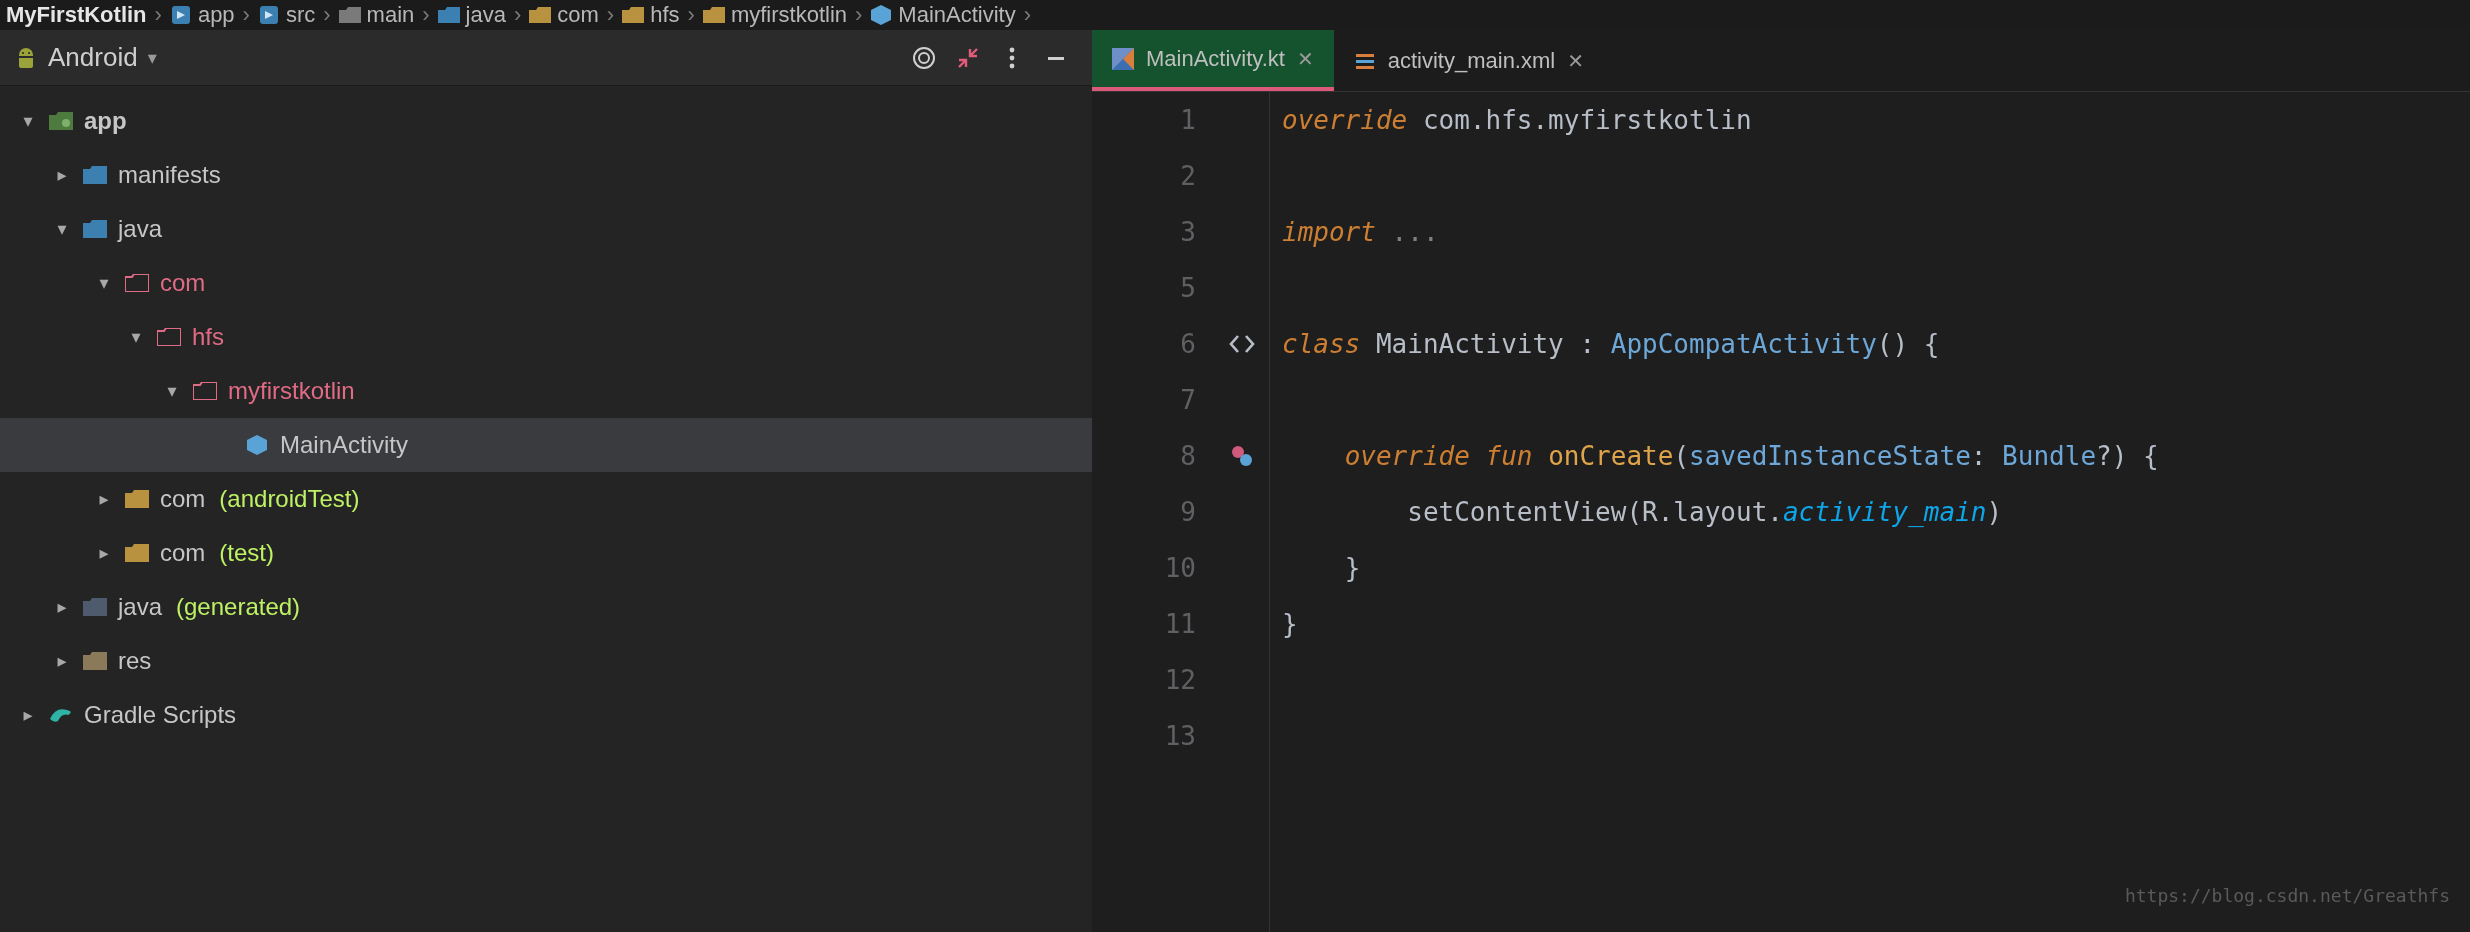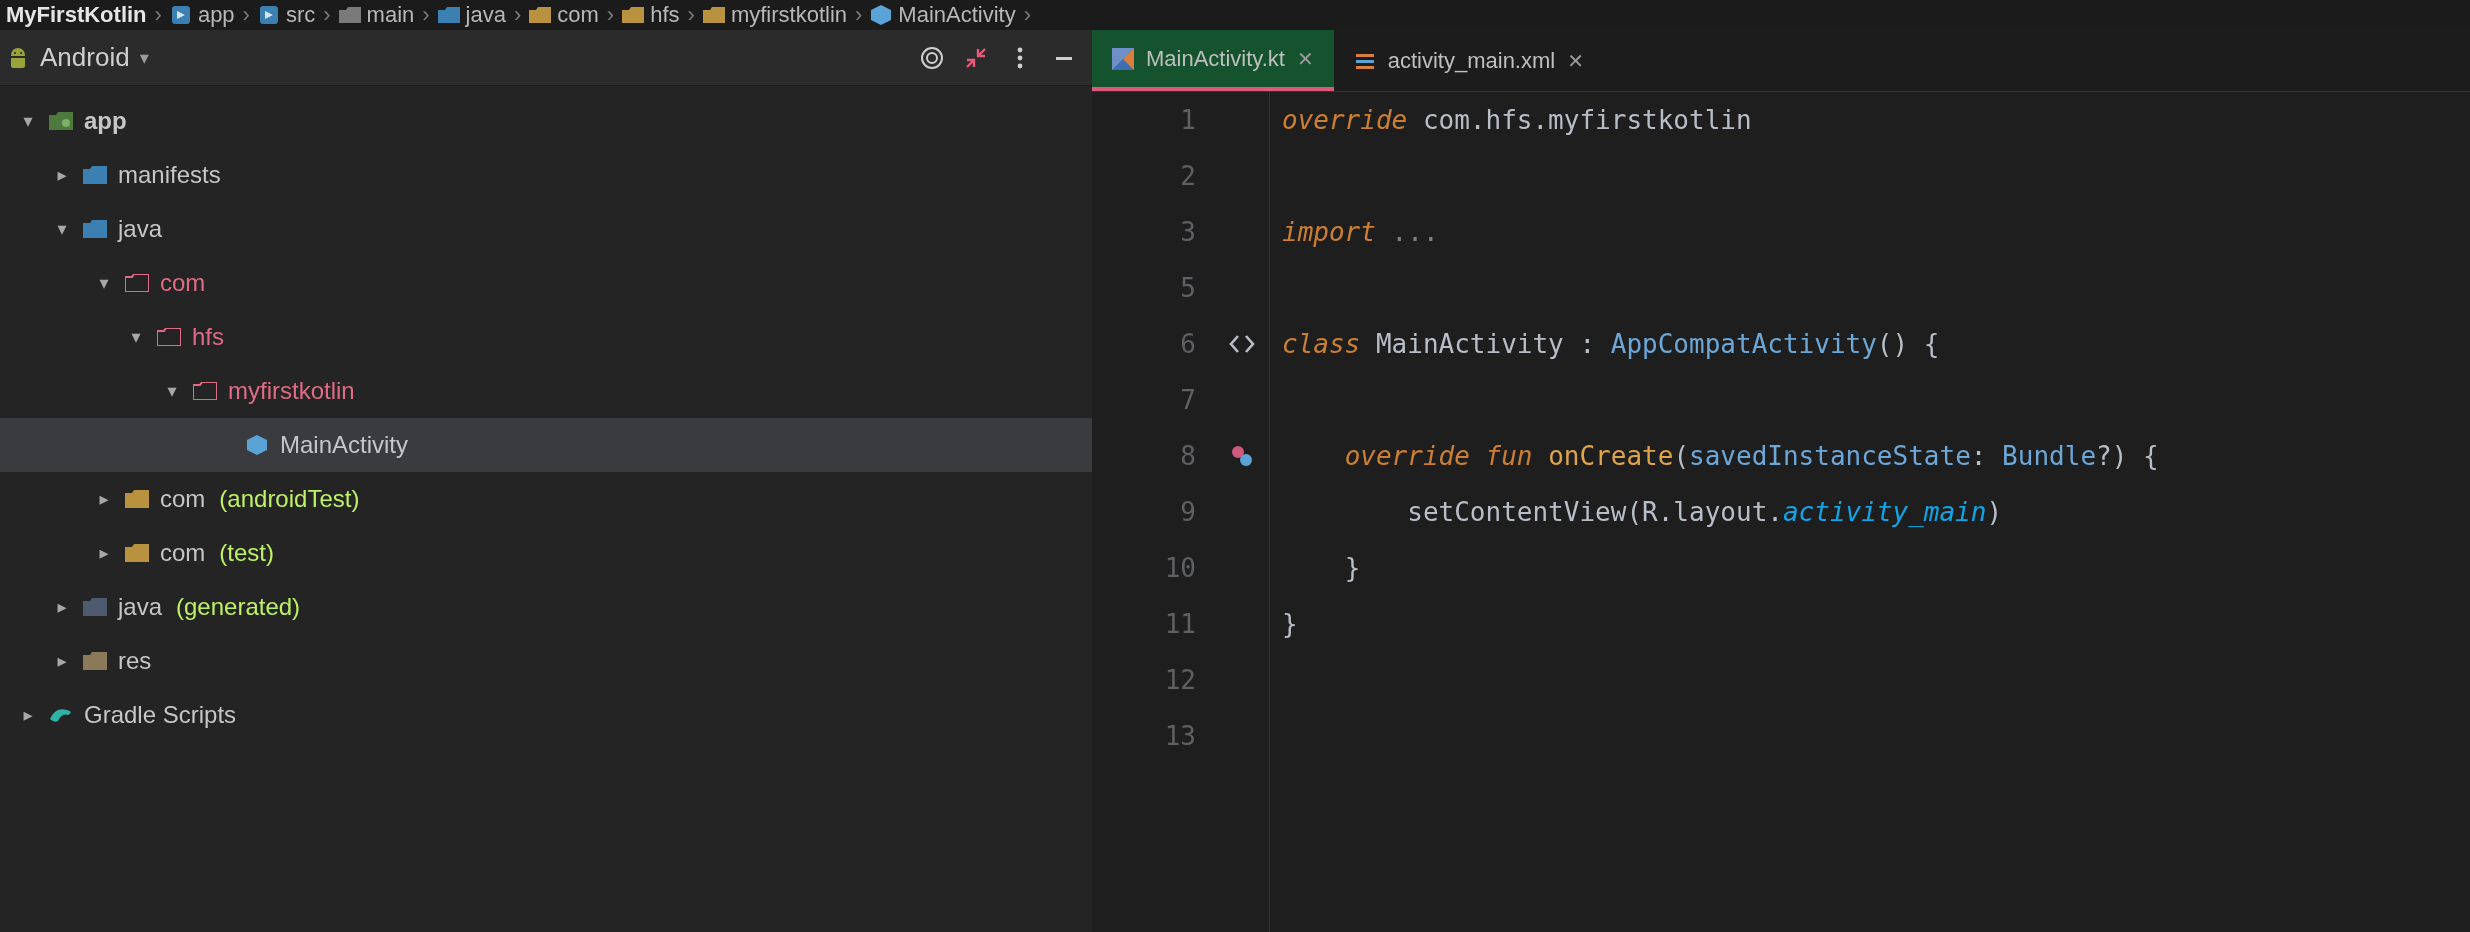--- a/index.html
+++ b/index.html
@@ -9,21 +9,21 @@
 .breadcrumb { height:30px; display:flex; align-items:center; padding:0 6px; gap:4px; font-size:22px; color:#b8b8b8; }
 .breadcrumb .crumb { display:flex; align-items:center; gap:6px; }
 .breadcrumb .crumb .ic { width:22px; height:22px; display:inline-flex; align-items:center; justify-content:center; }
 .breadcrumb .chev { color:#7b7b7b; padding:0 4px; }
 .breadcrumb .bold { font-weight:700; color:#e6e6e6; }
 
 .main-row { display:flex; height:902px; }
 
 
 .sidebar { width:1092px; background:#242424; display:flex; flex-direction:column; }
-.sb-header { height:56px; display:flex; align-items:center; padding:0 6px; background:#2b2b2b; border-bottom:1px solid #1b1b1b; }
+.sb-header { height:56px; display:flex; align-items:center; padding:0 14px; background:#2b2b2b; border-bottom:1px solid #1b1b1b; }
 .sb-header .title { display:flex; align-items:center; gap:10px; font-size:26px; color:#cfcfcf; }
 .sb-header .spacer { flex:1; }
 .sb-header .hdr-ico { width:44px; height:44px; display:flex; align-items:center; justify-content:center; color:#cfcfcf; }
 .sb-header .hdr-ico.min { color:#e25b78; }
 .tree { padding-top:8px; font-size:24px; }
 .tree-row { height:54px; display:flex; align-items:center; gap:10px; cursor:pointer; }
 .tree-row.sel { background:#393b3f; }
 .tree-row .caret { width:20px; display:flex; justify-content:center; color:#a8a8a8; font-size:18px; }
 .tree-row .ic { width:26px; height:26px; display:inline-flex; align-items:center; justify-content:center; }
 .tree-row .lbl { color:#c6c6c6; }
@@ -369,16 +369,17 @@
         <div class="line"></div>
         <div class="line"><span class="kw-it">import</span><span> </span><span class="dots">...</span></div>
         <div class="line"></div>
         <div class="line"><span class="kw-it">class</span><span> </span><span class="txt">MainActivity</span><span class="txt"> : </span><span class="type">AppCompatActivity</span><span class="punct">()</span><span class="punct"> {</span></div>
         <div class="line"></div>
         <div class="line"><span>    </span><span class="kw-it">override</span><span> </span><span class="kw-it">fun</span><span> </span><span class="name">onCreate</span><span class="punct">(</span><span class="type">savedInstanceState</span><span class="txt">: </span><span class="type">Bundle</span><span class="punct">?</span><span class="punct">)</span><span class="punct"> {</span></div>
         <div class="line"><span>        </span><span class="txt">setContentView</span><span class="punct">(</span><span class="txt">R</span><span class="punct">.</span><span class="txt">layout</span><span class="punct">.</span><span class="name-it">activity_main</span><span class="punct">)</span></div>
         <div class="line"><span>    </span><span class="punct">}</span></div>
         <div class="line"><span class="punct">}</span></div>
         <div class="line"></div>
+        <div class="watermark">https://blog.csdn.net/Greathfs</div>
       </div>
     </div>
   </div>
 </div>
 
 </body></html>

